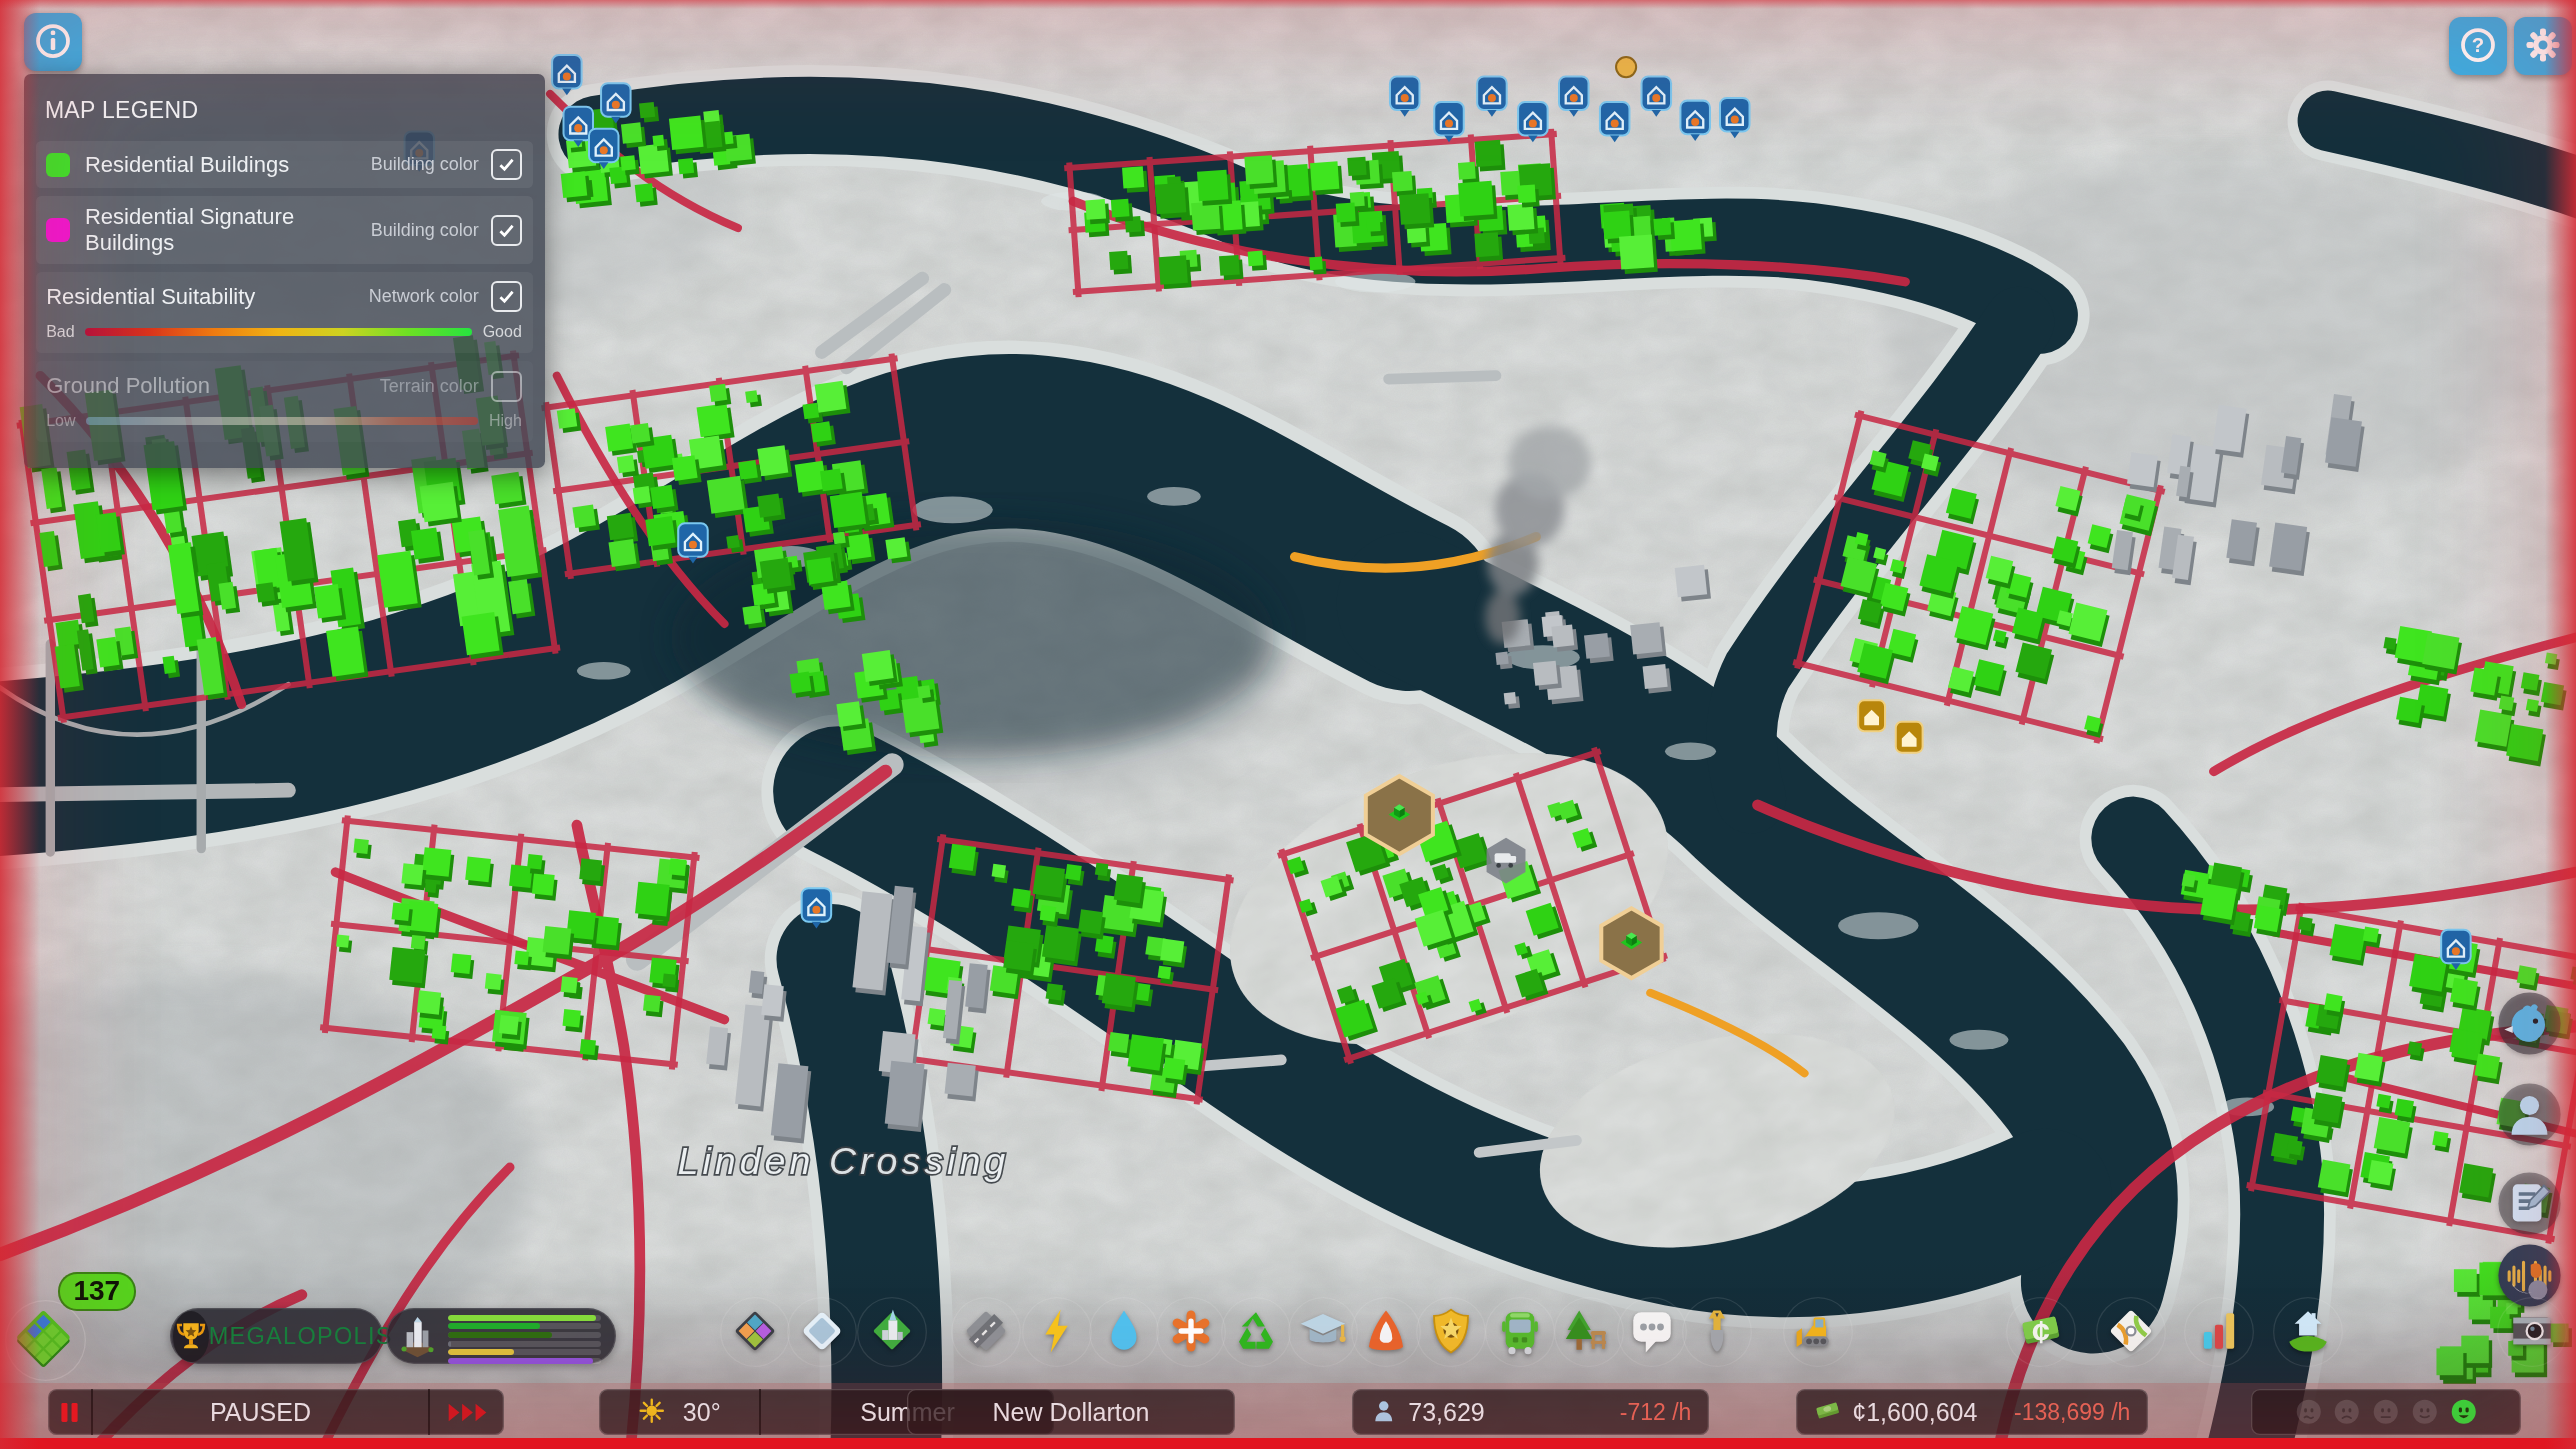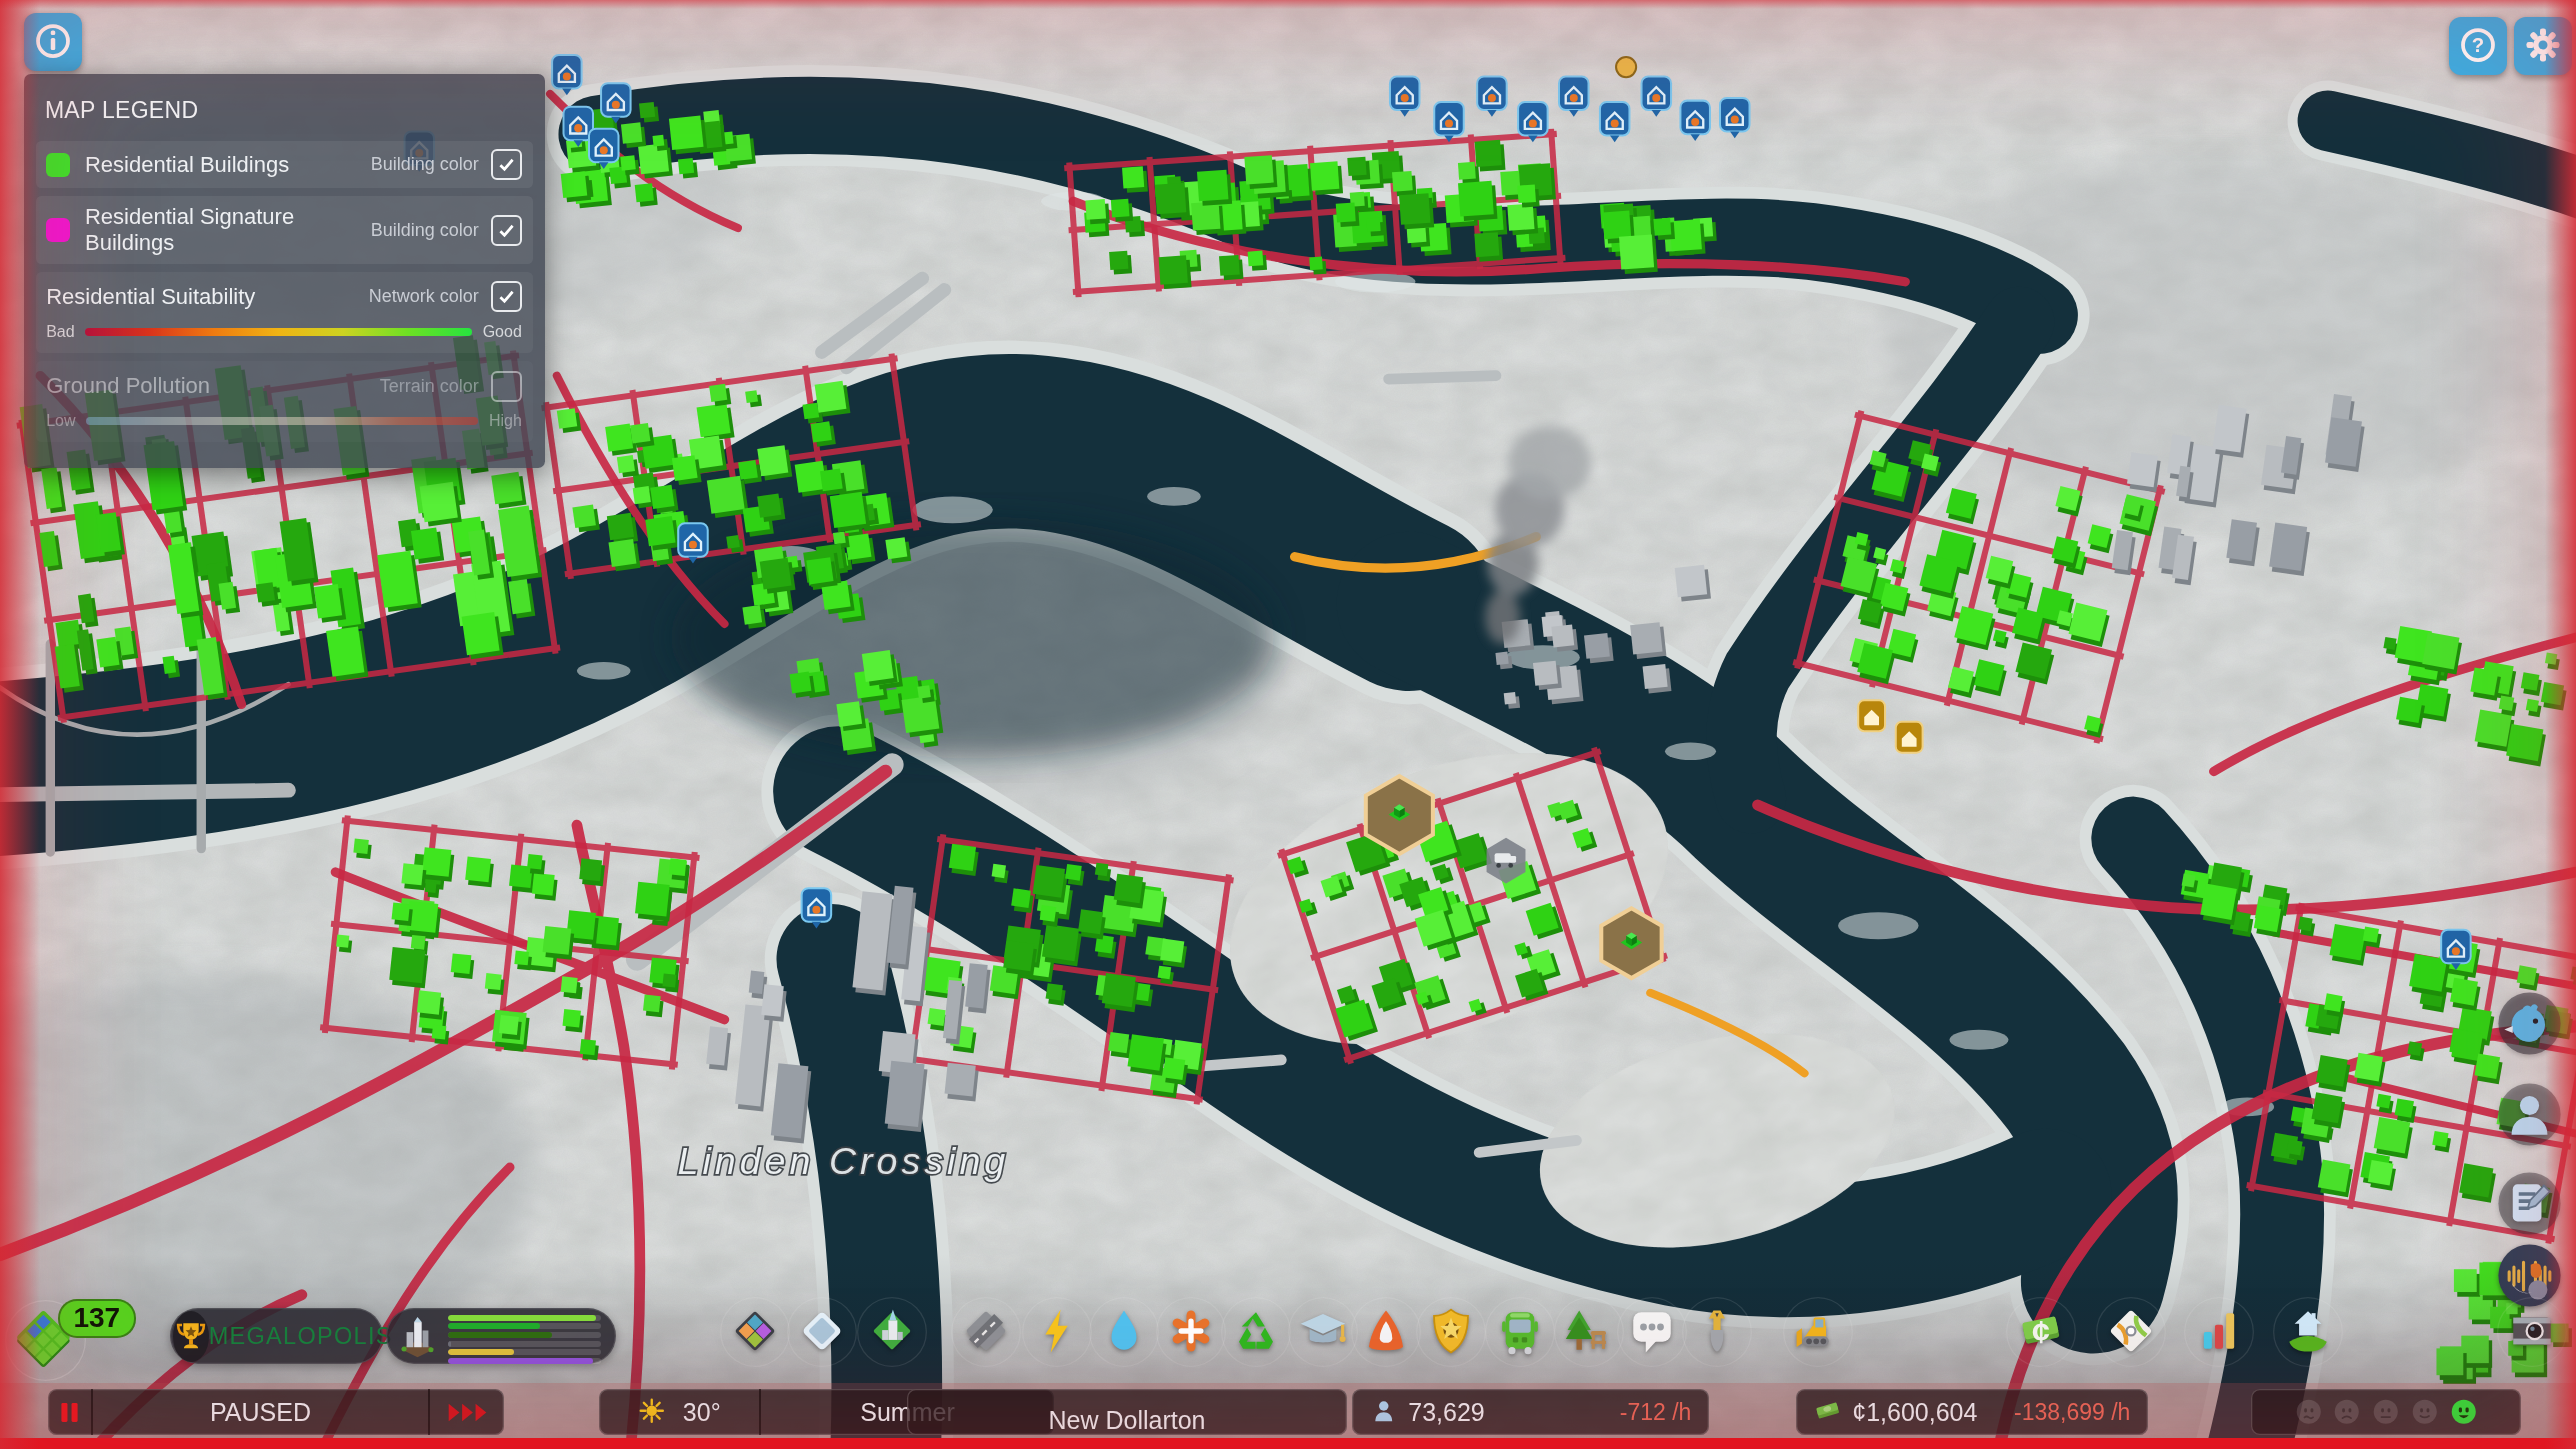--- a/index.html
+++ b/index.html
@@ -43,21 +43,21 @@
   
   .tool-btn{position:absolute;width:70px;height:70px;margin-left:-35px;margin-top:-35px;
             border-radius:50%;display:flex;align-items:center;justify-content:center;cursor:pointer;
             box-shadow:inset 0 0 0 1.3px rgba(255,255,255,.10);}
   .tool-btn svg{width:50px;height:50px;filter:drop-shadow(0 2px 2px rgba(0,0,0,.35));}
   .pill{position:absolute;height:56px;border-radius:28px;background:rgba(40,40,48,.88);
         box-shadow:inset 0 0 0 1.3px rgba(255,255,255,.12),0 2.7px 8px rgba(0,0,0,.3);
         display:flex;align-items:center;}
   #milestone-ring{position:absolute;left:5.4px;top:1300px;width:81px;height:81px;border-radius:50%;
         box-shadow:inset 0 0 0 1.3px rgba(255,255,255,.18);}
-  #milestone-badge{position:absolute;left:58px;top:1299px;background:#55d41e;color:#0c1406;
+  #milestone-badge{position:absolute;left:58px;top:1272px;background:#55d41e;color:#0c1406;
         font-size:28px;font-weight:bold;padding:1.3px 13.4px;border-radius:19px;border:2px solid rgba(20,30,10,.45);}
   .trophy-circle{width:51px;height:51px;border-radius:50%;background:rgba(30,30,36,.9);
         display:flex;align-items:center;justify-content:center;margin-left:2.7px;}
   .trophy-circle svg{width:36px;height:36px;}
   #milestone-name{flex:1;text-align:center;font-size:23.5px;font-weight:normal;color:#15803d;letter-spacing:1.3px;padding-right:12px;}
   #demand-icon svg{width:47px;height:47px;margin-left:8px;}
   #demand-bars{position:absolute;left:62px;top:6.7px;width:153px;}
   .dbar{height:6px;border-radius:3.4px;background:rgba(255,255,255,.14);margin-bottom:2.7px;overflow:hidden;}
   .dbar>div{height:100%;border-radius:3.4px;}
 
@@ -1899,21 +1899,21 @@
             </g>
           </svg></span>
       <span class="stxt">30°</span>
     </div>
     <div class="segdiv"></div>
     <div class="seg" style="flex:1;">
       <span class="stxt">Summer</span>
     </div>
   </div>
 
-  <div class="spill" style="left:907px;width:440px;justify-content:center;align-items:flex-end;">
+  <div class="spill" style="left:907px;width:328px;justify-content:center;">
     <span class="stxt">New Dollarton</span>
   </div>
 
   <div class="spill" style="left:1352px;width:322px;padding:0 17.4px;">
     <span class="icon28"><svg viewBox="0 0 56 56">
           <circle cx="28" cy="19" r="9" fill="#a9d6f2"></circle>
           <path d="M12 48 c0 -11 7 -17 16 -17 s16 6 16 17 z" fill="#a9d6f2"></path>
         </svg></span>
     <span class="stxt" style="margin-left:9.4px;">73,629</span>
     <span style="flex:1;"></span>

